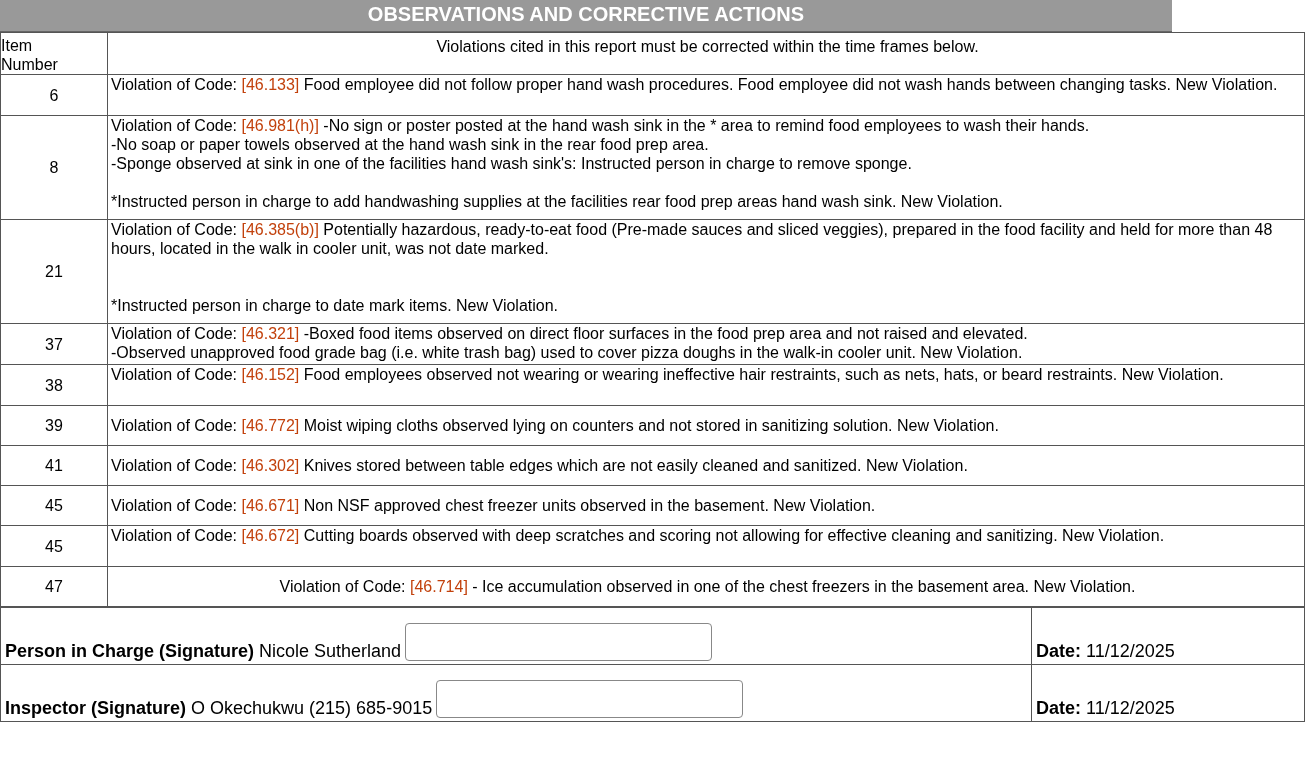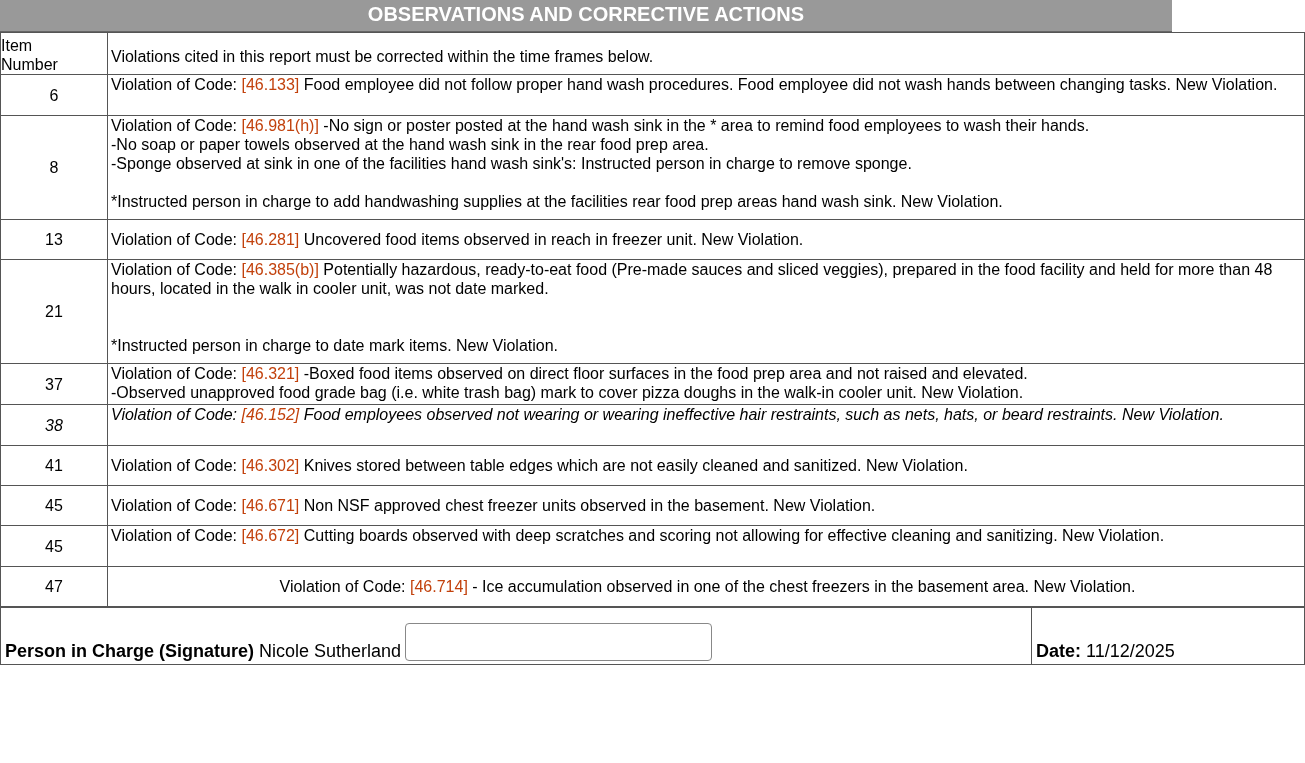--- a/index.html
+++ b/index.html
@@ -7,21 +7,21 @@
   .page { position: relative; width: 1172px; height: 763px; box-sizing: border-box; }
   .title-bar {
     height: 31px; background: #999999; color: #ffffff; font-weight: bold;
     font-size: 20px; text-align: center; line-height: 28px;
     border-bottom: 1px solid #666;
   }
   table.obs { border-collapse: collapse; width: 1305px; table-layout: fixed; }
   table.obs td { border: 1px solid #555; font-size: 16px; line-height: 19px; padding: 0 0 0 3px; vertical-align: top; }
   table.obs td.num { width: 106px; text-align: center; vertical-align: middle; padding: 0; }
   table.obs td.hdr-num { text-align: left; vertical-align: top; padding-top: 3px; line-height: 19px; margin-left: 40px; }
-  table.obs td.hdr-text { padding-top: 14px; }
+  table.obs td.hdr-text { text-align: center; padding-top: 4px; }
   .code { color: #c2410c; }
   .para { white-space: pre-wrap; }
   .sig { width: 1305px; border-collapse: collapse; table-layout: fixed; padding-left: 44px; }
   .sig td { border: 1px solid #555; font-size: 18px; height: 54px; padding: 0 0 0 4px; vertical-align: bottom; }
   .sig td.date { width: 268px; padding-bottom: 2px; }
   .sig td.who { padding-bottom: 2px; }
   .lbl { font-weight: bold; }
   .sig-box {
     display: inline-block; width: 305px; height: 36px; border: 1px solid #888; border-radius: 4px;
     vertical-align: bottom; margin-left: 4px; margin-bottom: 1px; background: #fff;
@@ -49,39 +49,39 @@
           <td><span class="para"><span>Violation of Code: </span><span class="code">[46.133]</span><span> Food employee did not follow proper hand wash procedures. Food employee did not wash hands between changing tasks. New Violation.</span></span></td>
         </tr>
         <tr style="height: 104px;">
           <td class="num">8</td>
           <td><span class="para"><span>Violation of Code: </span><span class="code">[46.981(h)]</span><span> -No sign or poster posted at the hand wash sink in the * area to remind food employees to wash their hands.
 -No soap or paper towels observed at the hand wash sink in the rear food prep area.
 -Sponge observed at sink in one of the facilities hand wash sink's: Instructed person in charge to remove sponge.
 
 *Instructed person in charge to add handwashing supplies at the facilities rear food prep areas hand wash sink. New Violation.</span></span></td>
         </tr>
-        <tr style="height: 40px;">
-          <td class="num">13</td>
-          <td style="vertical-align: middle;"><span class="para"><span>Violation of Code: </span><span class="code">[46.281]</span><span> Uncovered food items observed in reach in freezer unit. New Violation.</span></span></td>
-        </tr>
         <tr style="height: 104px;">
           <td class="num">21</td>
           <td><span class="para"><span>Violation of Code: </span><span class="code">[46.385(b)]</span><span> Potentially hazardous, ready-to-eat food (Pre-made sauces and sliced veggies), prepared in the food facility and held for more than 48 hours, located in the walk in cooler unit, was not date marked.
 
 
 *Instructed person in charge to date mark items. New Violation.</span></span></td>
         </tr>
         <tr style="height: 41px;">
           <td class="num">37</td>
           <td><span class="para"><span>Violation of Code: </span><span class="code">[46.321]</span><span> -Boxed food items observed on direct floor surfaces in the food prep area and not raised and elevated.
--Observed unapproved food grade bag (i.e. white trash bag) mark to cover pizza doughs in the walk-in cooler unit. New Violation.</span></span></td>
+-Observed unapproved food grade bag (i.e. white trash bag) used to cover pizza doughs in the walk-in cooler unit. New Violation.</span></span></td>
         </tr>
-        <tr style="height: 41px; font-style: italic;">
+        <tr style="height: 41px;">
           <td class="num">38</td>
           <td><span class="para"><span>Violation of Code: </span><span class="code">[46.152]</span><span> Food employees observed not wearing or wearing ineffective hair restraints, such as nets, hats, or beard restraints. New Violation.</span></span></td>
+        </tr>
+        <tr style="height: 40px;">
+          <td class="num">39</td>
+          <td style="vertical-align: middle;"><span class="para"><span>Violation of Code: </span><span class="code">[46.772]</span><span> Moist wiping cloths observed lying on counters and not stored in sanitizing solution. New Violation.</span></span></td>
         </tr>
         <tr style="height: 40px;">
           <td class="num">41</td>
           <td style="vertical-align: middle;"><span class="para"><span>Violation of Code: </span><span class="code">[46.302]</span><span> Knives stored between table edges which are not easily cleaned and sanitized. New Violation.</span></span></td>
         </tr>
         <tr style="height: 40px;">
           <td class="num">45</td>
           <td style="vertical-align: middle;"><span class="para"><span>Violation of Code: </span><span class="code">[46.671]</span><span> Non NSF approved chest freezer units observed in the basement. New Violation.</span></span></td>
         </tr>
         <tr style="height: 41px;">
@@ -98,15 +98,23 @@
   <table class="sig">
     <tbody>
         <tr>
       <td class="who">
         <span class="lbl">Person in Charge (Signature)</span><span> Nicole Sutherland</span><span class="sig-box"></span>
       </td>
       <td class="date">
         <span class="lbl">Date:</span><span> 11/12/2025</span>
       </td>
     </tr>
+    <tr>
+      <td class="who">
+        <span class="lbl">Inspector (Signature)</span><span> O Okechukwu (215) 685-9015</span><span class="sig-box"></span>
+      </td>
+      <td class="date">
+        <span class="lbl">Date:</span><span> 11/12/2025</span>
+      </td>
+    </tr>
   </tbody>
     </table>
 </div>
 
 </body></html>

